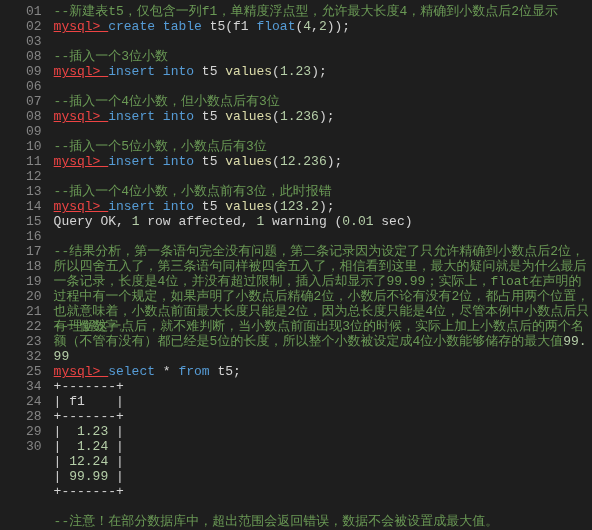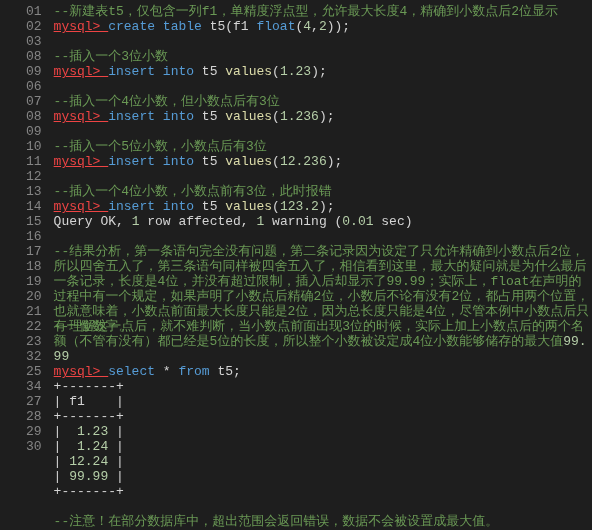--- a/index.html
+++ b/index.html
@@ -74,19 +74,19 @@
       <div class="tall3">17</div>
       <div>18</div>
       <div class="tall2">19</div>
       <div>20</div>
       <div>21</div>
       <div>22</div>
       <div>23</div>
       <div>32</div>
       <div>25</div>
       <div>34</div>
-      <div>27</div>
+      <div>24</div>
       <div>28</div>
       <div>29</div>
       <div>30</div>
     </div>
   <div class="code"><div class="line"><span class="cmt">--新建表t5，仅包含一列f1，单精度浮点型，允许最大长度4，精确到小数点后2位显示</span></div><div class="line"><span class="prompt">mysql&gt; </span><span class="kw">create</span><span> </span><span class="kw">table</span><span> t5(f1 </span><span class="kw">float</span><span>(</span><span class="num">4</span><span>,</span><span class="num">2</span><span>));</span></div><div class="line"><span></span></div><div class="line"><span class="cmt">--插入一个3位小数</span></div><div class="line"><span class="prompt">mysql&gt; </span><span class="kw">insert</span><span> </span><span class="kw">into</span><span> t5 </span><span class="fn">values</span><span>(</span><span class="num">1.23</span><span>);</span></div><div class="line"><span></span></div><div class="line"><span class="cmt">--插入一个4位小数，但小数点后有3位</span></div><div class="line"><span class="prompt">mysql&gt; </span><span class="kw">insert</span><span> </span><span class="kw">into</span><span> t5 </span><span class="fn">values</span><span>(</span><span class="num">1.236</span><span>);</span></div><div class="line"><span></span></div><div class="line"><span class="cmt">--插入一个5位小数，小数点后有3位</span></div><div class="line"><span class="prompt">mysql&gt; </span><span class="kw">insert</span><span> </span><span class="kw">into</span><span> t5 </span><span class="fn">values</span><span>(</span><span class="num">12.236</span><span>);</span></div><div class="line"><span></span></div><div class="line"><span class="cmt">--插入一个4位小数，小数点前有3位，此时报错</span></div><div class="line"><span class="prompt">mysql&gt; </span><span class="kw">insert</span><span> </span><span class="kw">into</span><span> t5 </span><span class="fn">values</span><span>(</span><span class="num">123.2</span><span>);</span></div><div class="line"><span>Query OK, </span><span class="num">1</span><span> row affected, </span><span class="num">1</span><span> warning (</span><span class="num">0.01</span><span> sec)</span></div><div class="line"><span></span></div><div class="line tall3"><span class="cmt">--结果分析，第一条语句完全没有问题，第二条记录因为设定了只允许精确到小数点后2位，所以四舍五入了，第三条语句同样被四舍五入了，相信看到这里，最大的疑问就是为什么最后一条记录，长度是4位，并没有超过限制，插入后却显示了99.99；实际上，float在声明的过程中有一个规定，如果声明了小数点后精确2位，小数后不论有没有2位，都占用两个位置，也就意味着，小数点前面最大长度只能是2位，因为总长度只能是4位，尽管本例中小数点后只有一位数字。</span></div><div class="line"><span></span></div><div class="line tall2"><span class="cmt">--理解这一点后，就不难判断，当小数点前面出现3位的时候，实际上加上小数点后的两个名额（不管有没有）都已经是5位的长度，所以整个小数被设定成4位小数能够储存的最大值</span><span class="num">99.99</span></div><div class="line"><span class="prompt">mysql&gt; </span><span class="kw">select</span><span> </span><span class="op">*</span><span> </span><span class="kw">from</span><span> t5;</span></div><div class="line"><span>+-------+</span></div><div class="line"><span>| f1    |</span></div><div class="line"><span>+-------+</span></div><div class="line"><span>|  </span><span class="num">1.23</span><span> |</span></div><div class="line"><span>|  </span><span class="num">1.24</span><span> |</span></div><div class="line"><span>| </span><span class="num">12.24</span><span> |</span></div><div class="line"><span>| </span><span class="num">99.99</span><span> |</span></div><div class="line"><span>+-------+</span></div><div class="line"><span></span></div><div class="line"><span class="cmt">--注意！在部分数据库中，超出范围会返回错误，数据不会被设置成最大值。</span></div></div>
 </div>
 
 </body></html>

